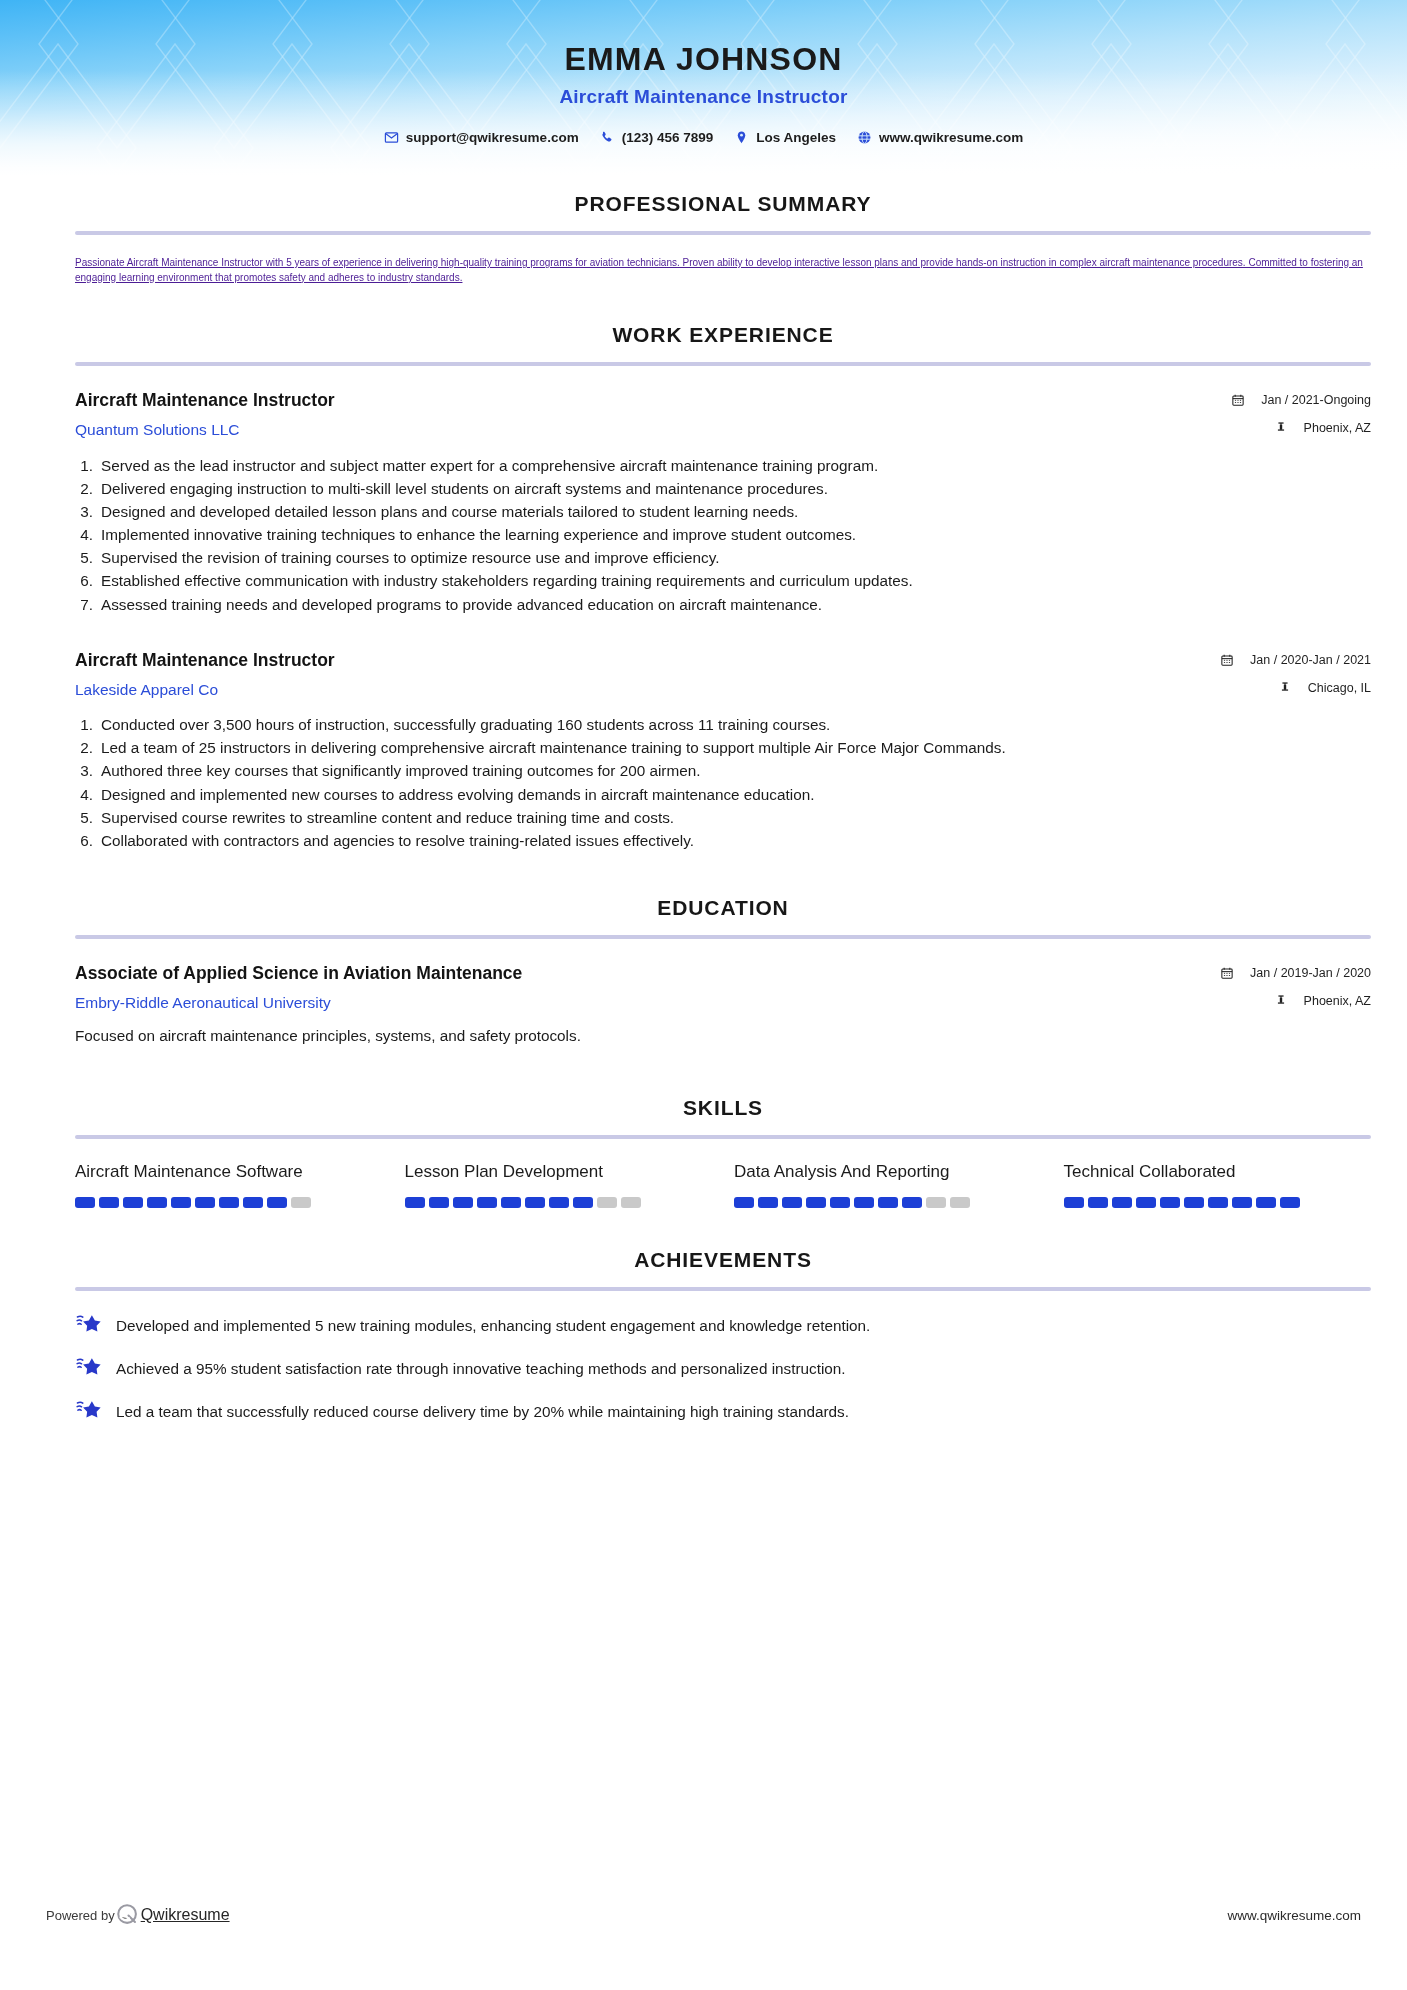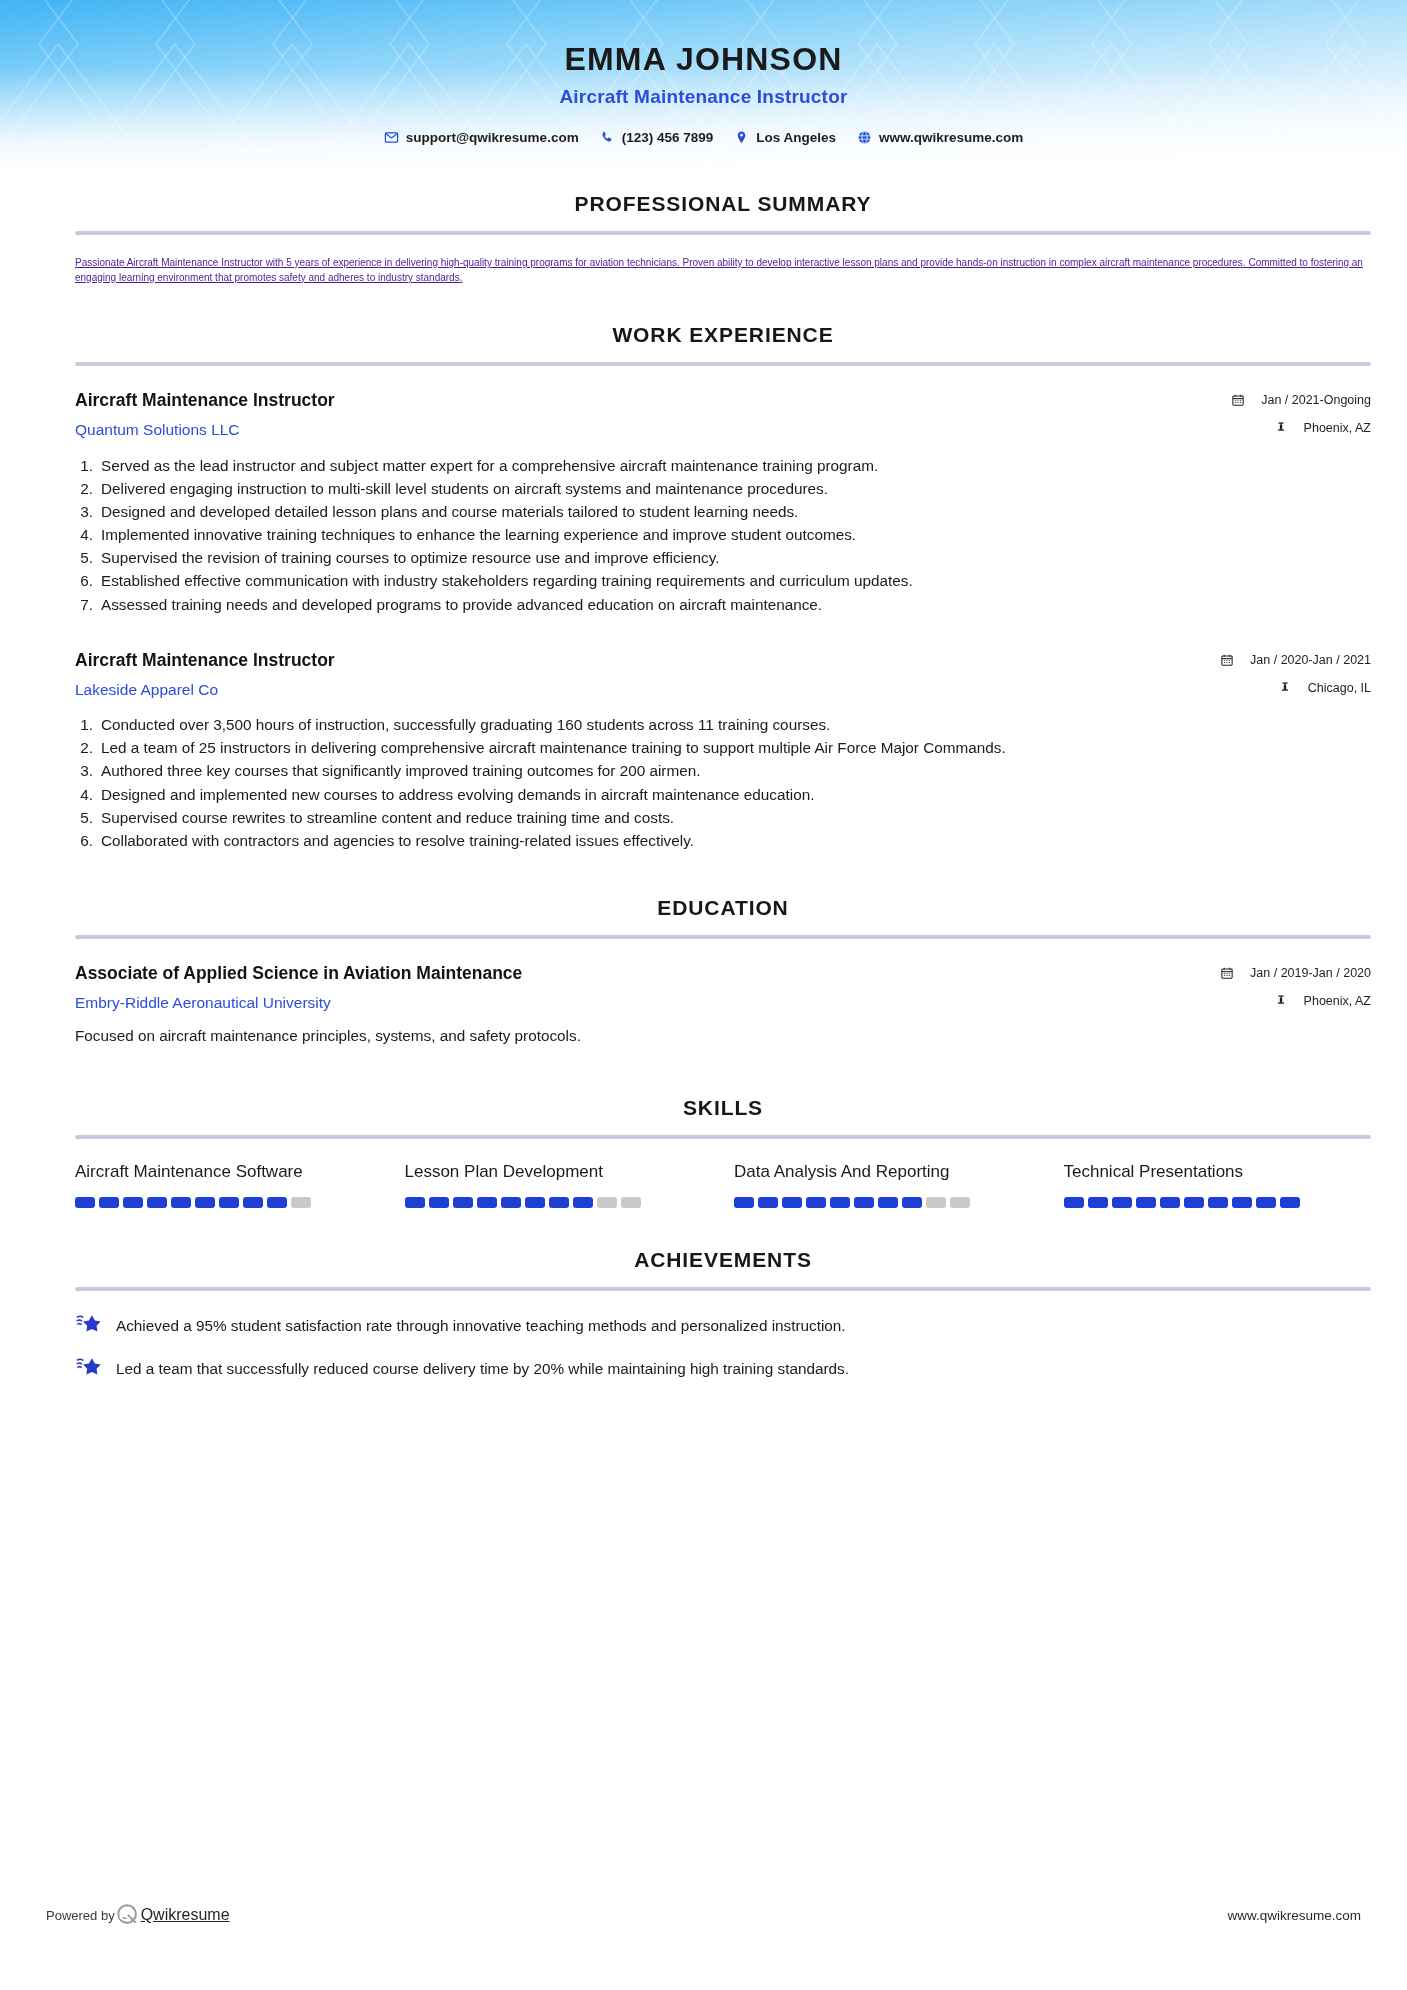--- a/index.html
+++ b/index.html
@@ -529,21 +529,21 @@
               <span class="dash on"></span>
               <span class="dash on"></span>
               <span class="dash on"></span>
               <span class="dash on"></span>
               <span class="dash on"></span>
               <span class="dash"></span>
               <span class="dash"></span>
             </div>
         </div>
         <div>
-          <div class="skill-name">Technical Presentations</div>
+          <div class="skill-name">Technical Collaborated</div>
           <div class="skill-dashes">
               <span class="dash on"></span>
               <span class="dash on"></span>
               <span class="dash on"></span>
               <span class="dash on"></span>
               <span class="dash on"></span>
               <span class="dash on"></span>
               <span class="dash on"></span>
               <span class="dash on"></span>
               <span class="dash on"></span>
@@ -551,20 +551,29 @@
             </div>
         </div>
       </div>
     </div>
 
     <div class="ach-sec">
       <div class="section-title">ACHIEVEMENTS</div>
       <div class="rule"></div>
 
       <div class="ach-list">
+        <div class="ach-item">
+          <span class="ach-ico">
+            <svg width="27" height="27" viewBox="0 0 28 28">
+                <path d="M17.5 5.5l3.1 5.3 6 1.1-4.2 4.4.8 6-5.7-2.7-5.7 2.7.8-6-4.2-4.4 6-1.1z" fill="#2838c9"></path>
+                <path d="M2.5 7.2c2-1 4-1 5.6.2M2.2 11c1.6-.8 3.2-.8 4.6.2M3 14.6c1.2-.6 2.4-.6 3.4.2" fill="none" stroke="#2838c9" stroke-width="1.6" stroke-linecap="round"></path>
+              </svg>
+          </span>
+          <span class="ach-txt">Developed and implemented 5 new training modules, enhancing student engagement and knowledge retention.</span>
+        </div>
         <div class="ach-item">
           <span class="ach-ico">
             <svg width="27" height="27" viewBox="0 0 28 28">
                 <path d="M17.5 5.5l3.1 5.3 6 1.1-4.2 4.4.8 6-5.7-2.7-5.7 2.7.8-6-4.2-4.4 6-1.1z" fill="#2838c9"></path>
                 <path d="M2.5 7.2c2-1 4-1 5.6.2M2.2 11c1.6-.8 3.2-.8 4.6.2M3 14.6c1.2-.6 2.4-.6 3.4.2" fill="none" stroke="#2838c9" stroke-width="1.6" stroke-linecap="round"></path>
               </svg>
           </span>
           <span class="ach-txt">Achieved a 95% student satisfaction rate through innovative teaching methods and personalized instruction.</span>
         </div>
         <div class="ach-item">

